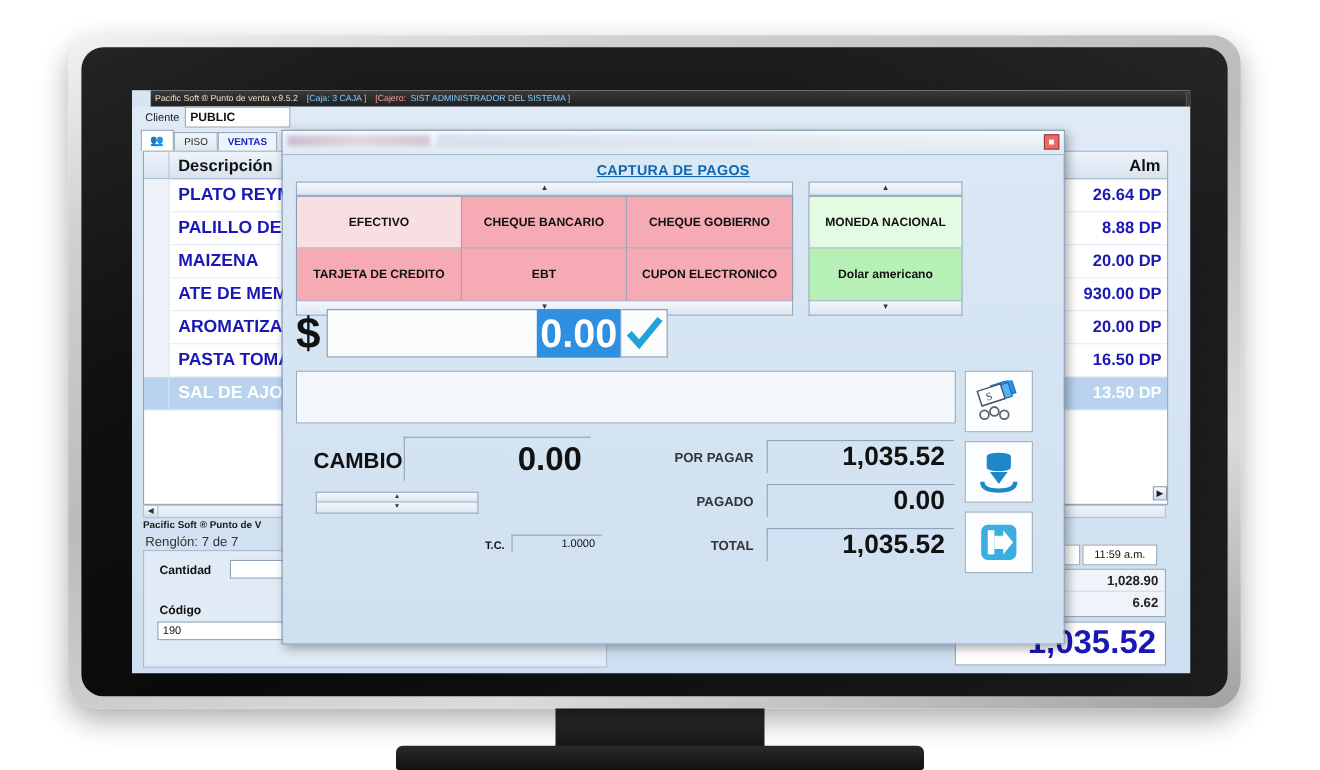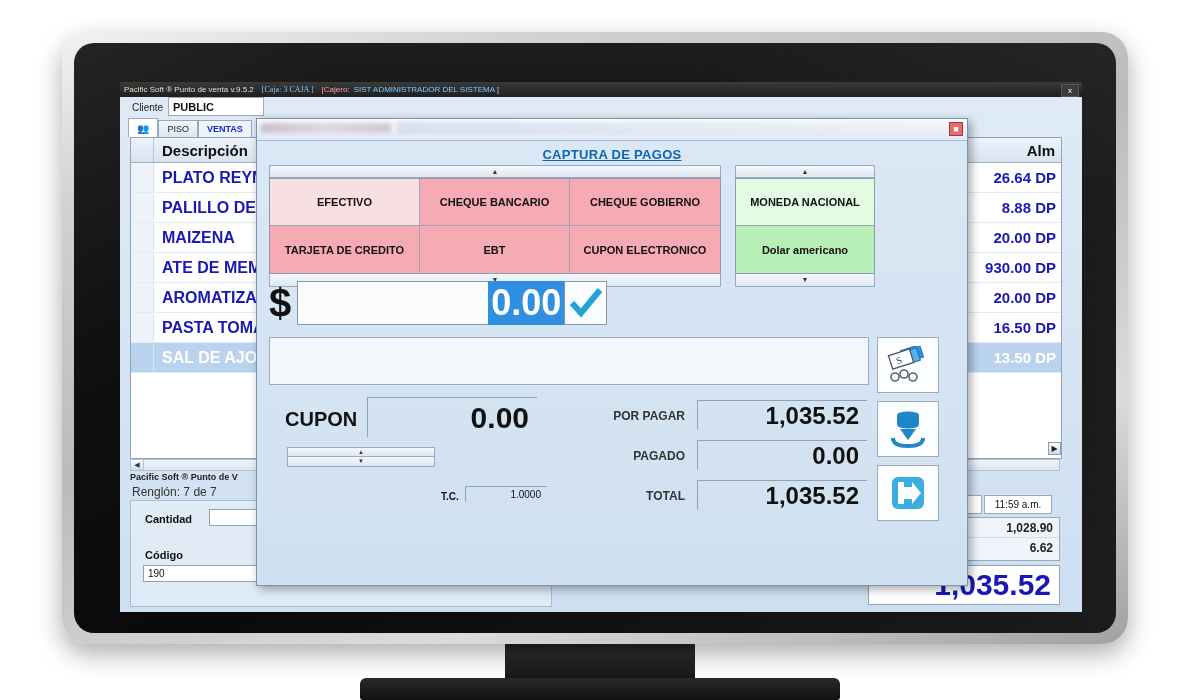--- a/index.html
+++ b/index.html
@@ -16,25 +16,25 @@
       background:linear-gradient(160deg,#f2f2f2 0%,#cfd1d2 18%,#b9bbbc 45%,#d9dbdc 75%,#9fa1a2 100%);
       box-shadow:0 10px 26px rgba(0,0,0,.32);}
   #bezel{position:absolute;left:74px;top:43px;width:1042px;height:590px;border-radius:20px;
       background:linear-gradient(155deg,#242424 0%,#101010 30%,#0a0a0a 60%,#1b1b1b 100%);}
   #gloss{position:absolute;left:74px;top:43px;width:1042px;height:590px;border-radius:20px;
       background:linear-gradient(218deg,rgba(255,255,255,.10) 0%,rgba(255,255,255,.045) 26%,rgba(255,255,255,0) 46%);
       pointer-events:none;}
   #screen{position:absolute;left:120px;top:82px;width:962px;height:530px;overflow:hidden;background:#d7e4f2;}
 
   
-  .win-title{position:absolute;left:0;top:0;width:962px;height:15px;
+  .win-title{position:absolute;left:17px;top:0;width:962px;height:15px;
       background:linear-gradient(180deg,#3a3a3a,#1f1f1f);color:#e9dcc2;font-size:8px;
       display:flex;align-items:center;padding-left:4px;box-sizing:border-box;}
   .wt-a{color:#e7dcc6;}
-  .wt-b{color:#7ec8ff;margin-left:8px;font-family:Liberation Serif, serif;}
+  .wt-b{color:#7ec8ff;margin-left:8px;}
   .wt-c{color:#ff9d9d;margin-left:8px;}
   .wt-d{color:#7ec8ff;}
   .win-close{position:absolute;right:3px;top:2px;width:16px;height:11px;background:#3c3c3c;
       color:#fff;font-size:8px;line-height:11px;text-align:center;border:1px solid #555;}
 
   .pos-body{position:absolute;left:0;top:15px;width:962px;height:515px;
       background:linear-gradient(180deg,#dfeaf6,#cddff0);}
 
   .cliente-lbl{position:absolute;left:12px;top:5px;font-size:10px;color:#1a1a1a;}
   .cliente-box{position:absolute;left:48px;top:0px;width:96px;height:19px;background:#fff;
@@ -326,21 +326,21 @@
         </div>
         <div class="amt-ok">
           <svg width="34" height="30" viewBox="0 0 34 30">
             <path d="M3 15 L12 25 L31 2" stroke="#22a3d8" stroke-width="6" fill="none" stroke-linecap="butt" stroke-linejoin="miter"></path>
           </svg>
         </div>
       </div>
 
       <div class="note-area"></div>
 
-      <div class="cambio-lbl">CUPON</div>
+      <div class="cambio-lbl">CAMBIO</div>
       <div class="cambio-box">0.00</div>
 
       <div class="cur2-wrap">
         <div class="cur2-spin">▲</div>
         <div class="cur2-spin" style="border-top:none">▼</div>
       </div>
 
       <div class="tc-lbl">T.C.</div>
       <div class="tc-box">1.0000</div>
 

